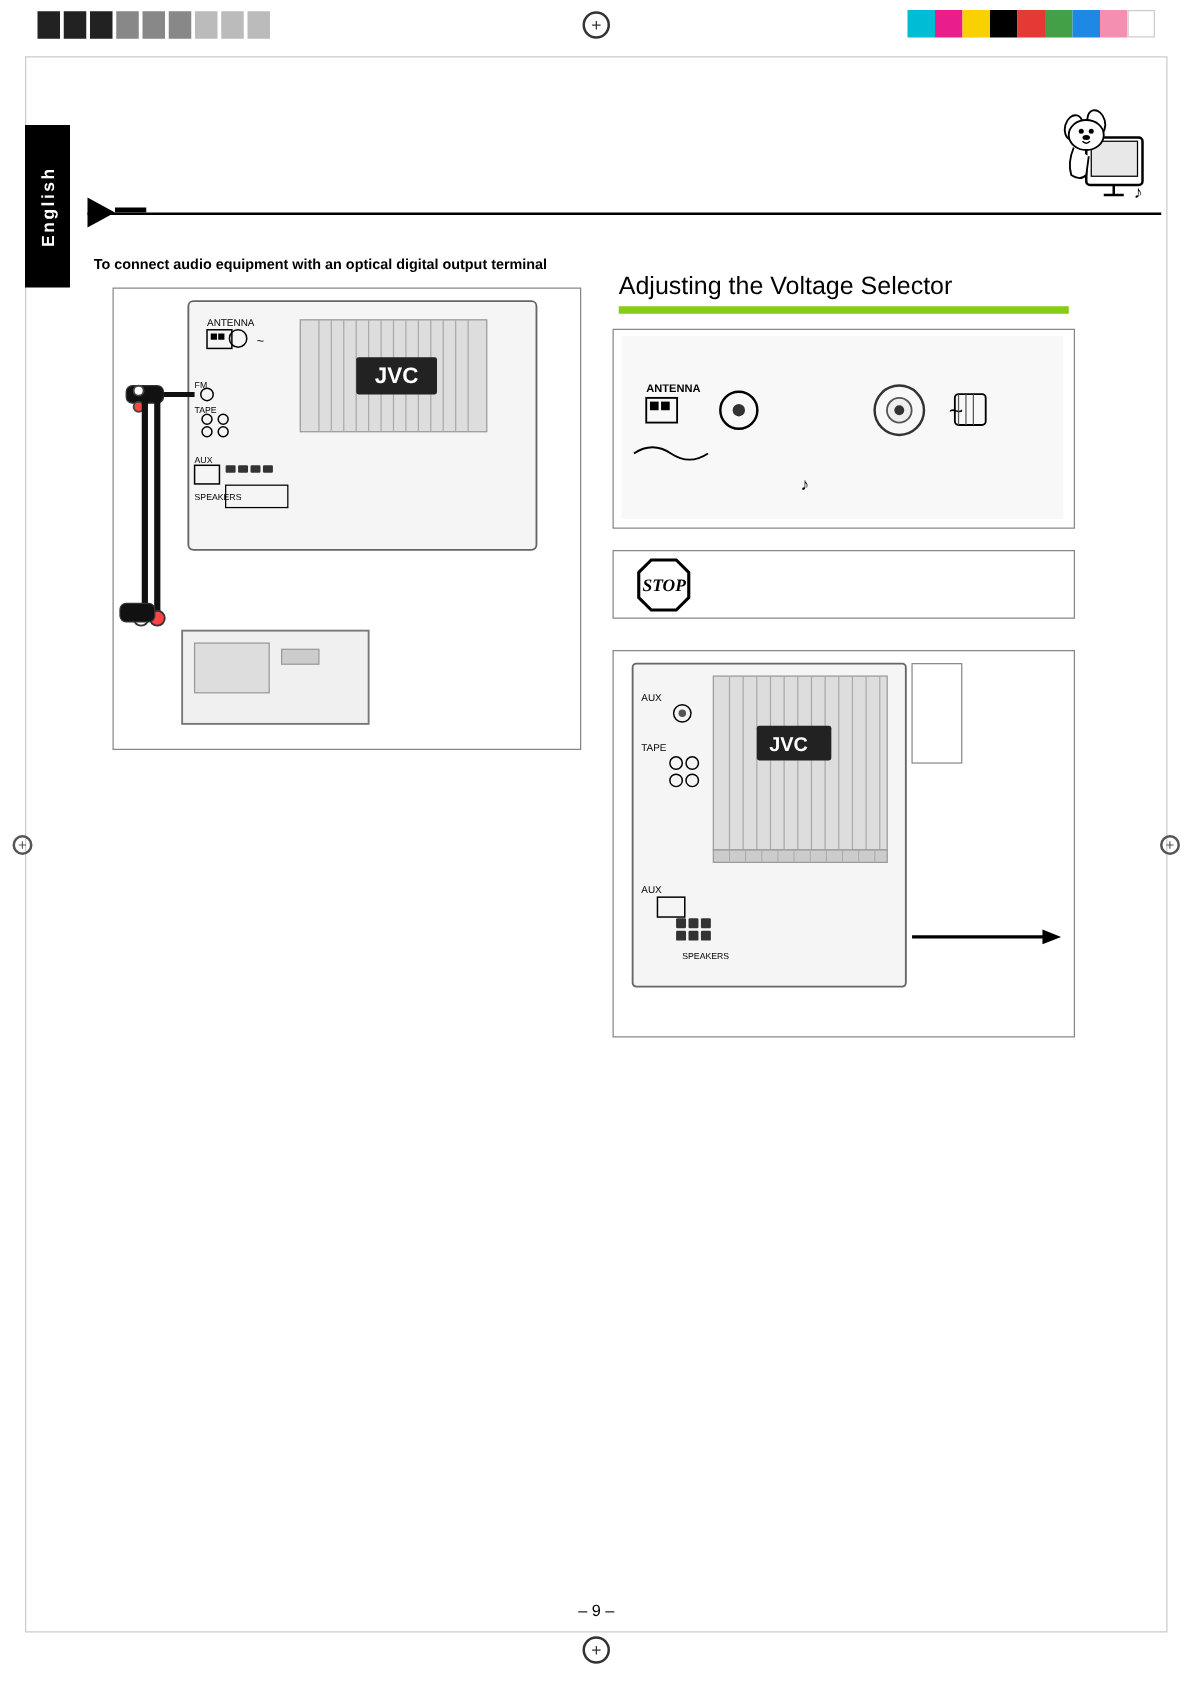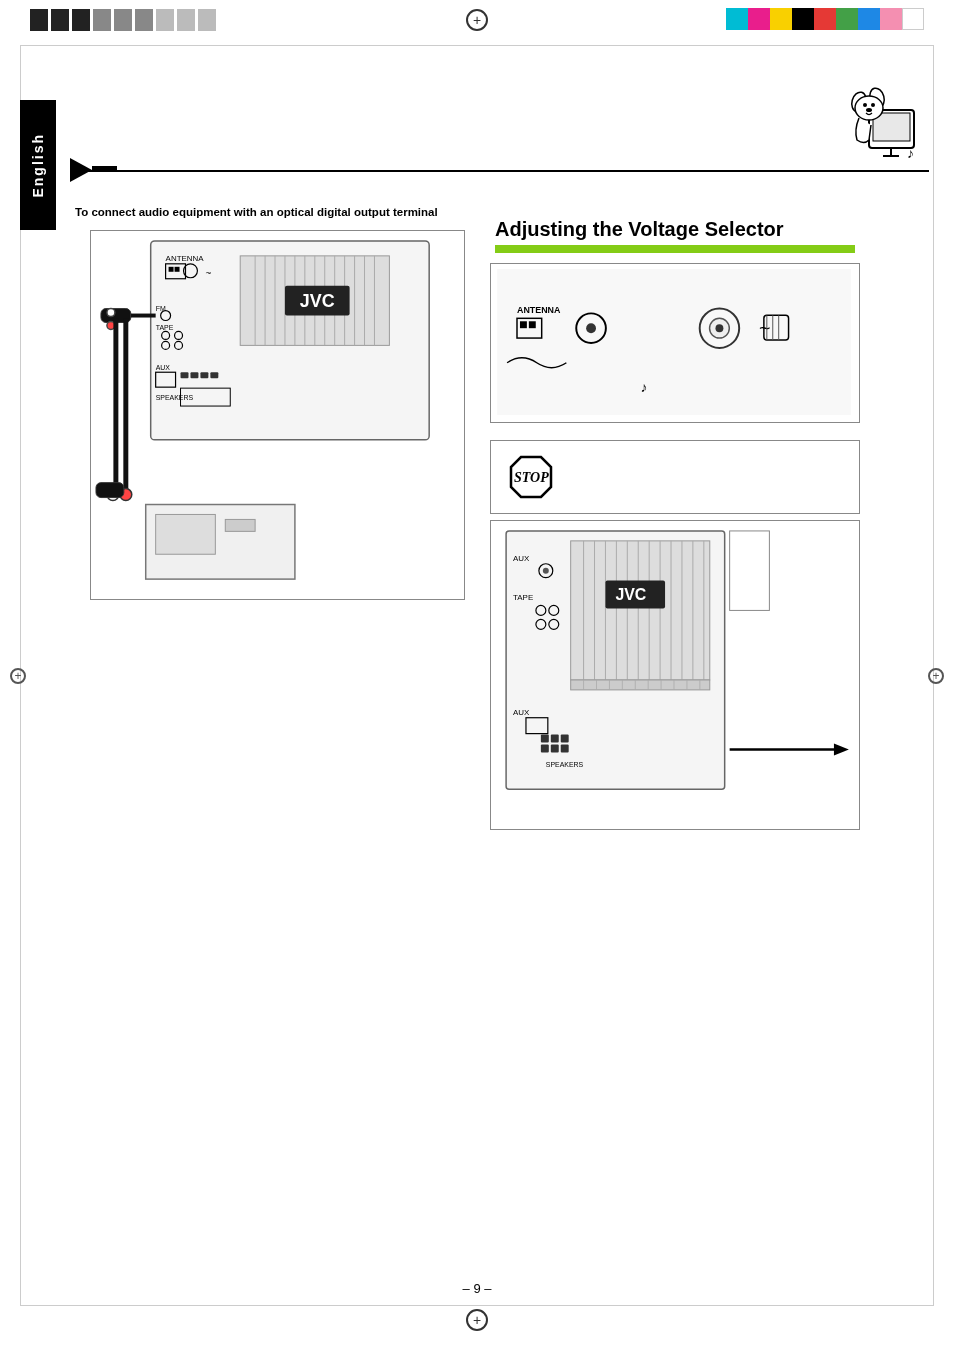--- a/index.html
+++ b/index.html
@@ -133,22 +133,22 @@
       line-height: 1.4;
       margin-top: 19px;
     }
 
     
     .right-title {
       position: absolute;
       top: 218px;
       left: 495px;
       font-size: 20px;
-      font-weight: bold;
-      border-bottom: 8px solid #84cc16;
+      font-weight: normal;
+      border-bottom: 6px solid #84cc16;
       padding-bottom: 4px;
       width: 360px;
     }
 
     
     .diagram-box-left {
       position: absolute;
       top: 230px;
       left: 90px;
       width: 375px;
@@ -169,21 +169,21 @@
       background: #fff;
       overflow: hidden;
     }
 
     
     .stop-box {
       position: absolute;
       top: 440px;
       left: 490px;
       width: 370px;
-      height: 74px;
+      height: 55px;
       border: 1px solid #888;
       background: #fff;
       display: flex;
       align-items: center;
       padding-left: 15px;
     }
 
     
     .diagram-box-right-bottom {
       position: absolute;

